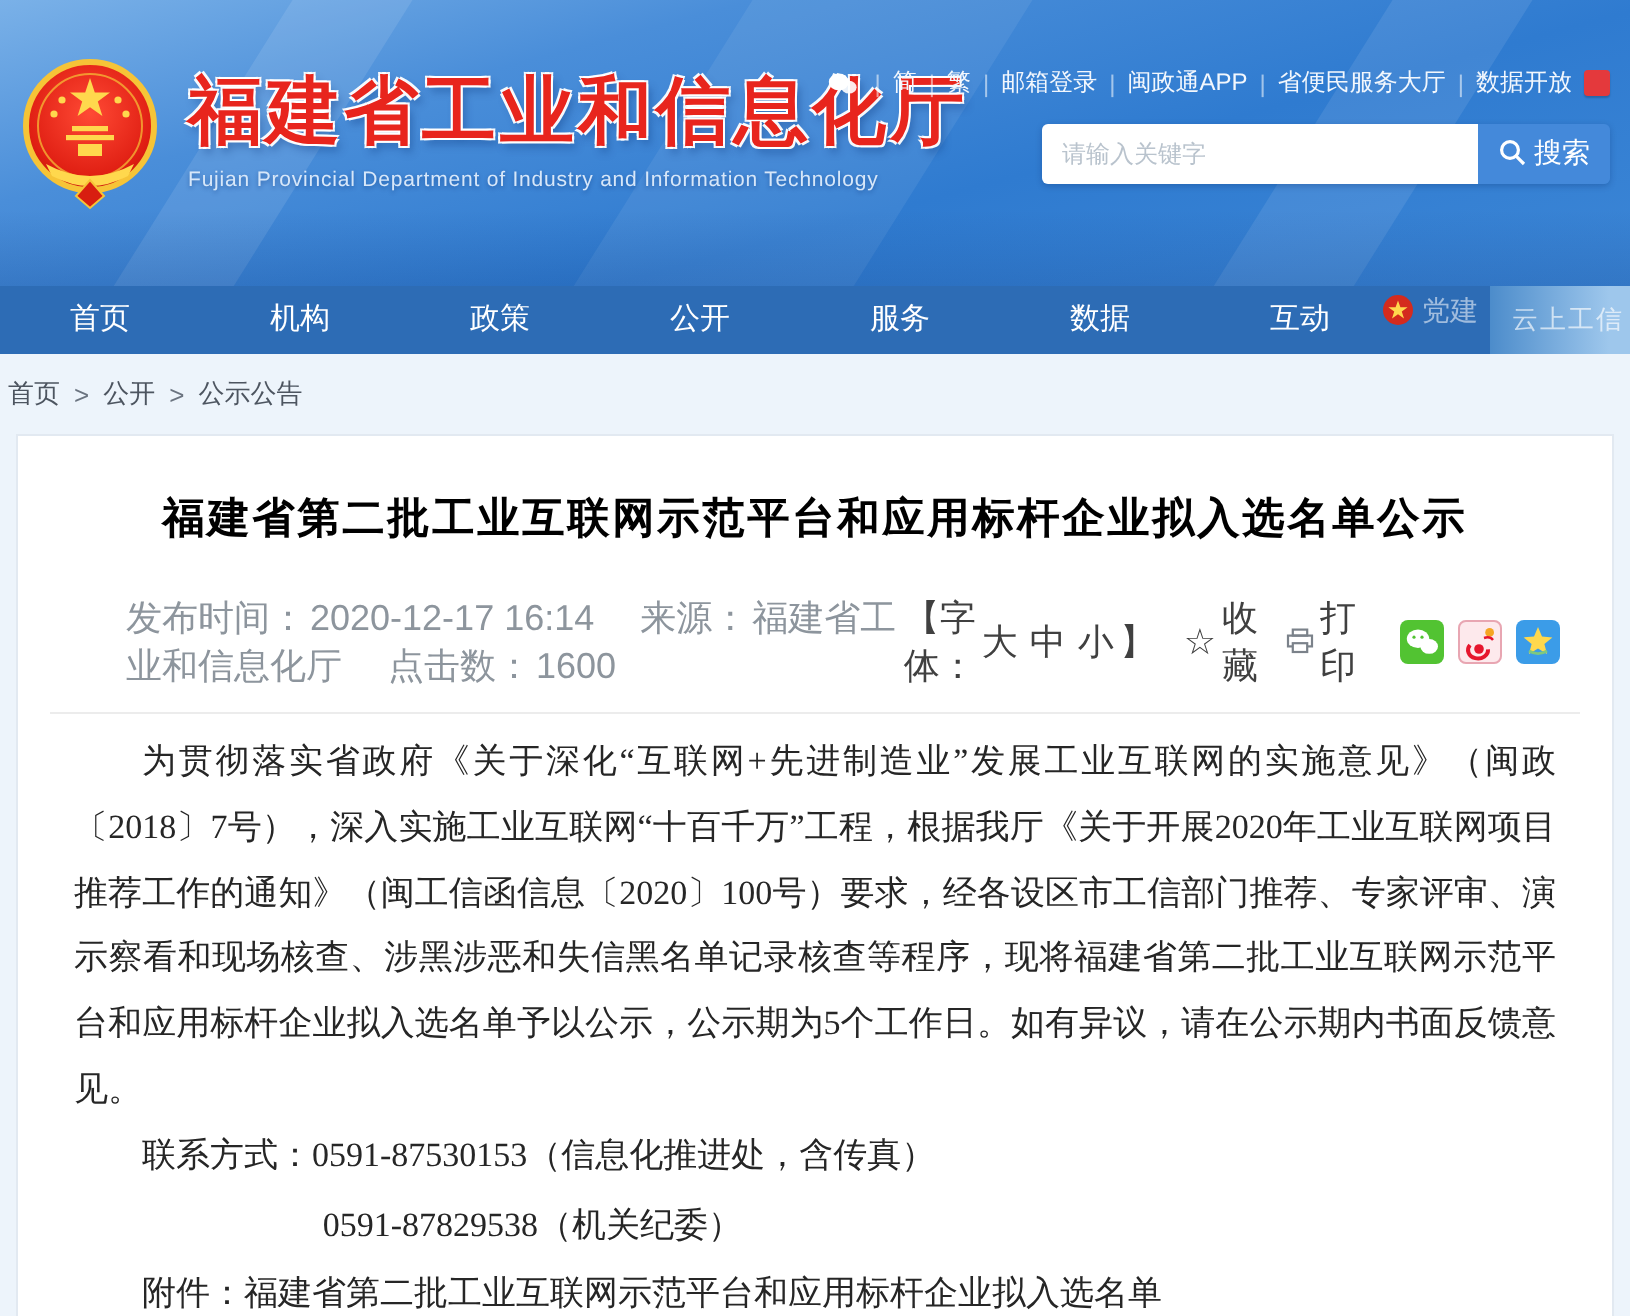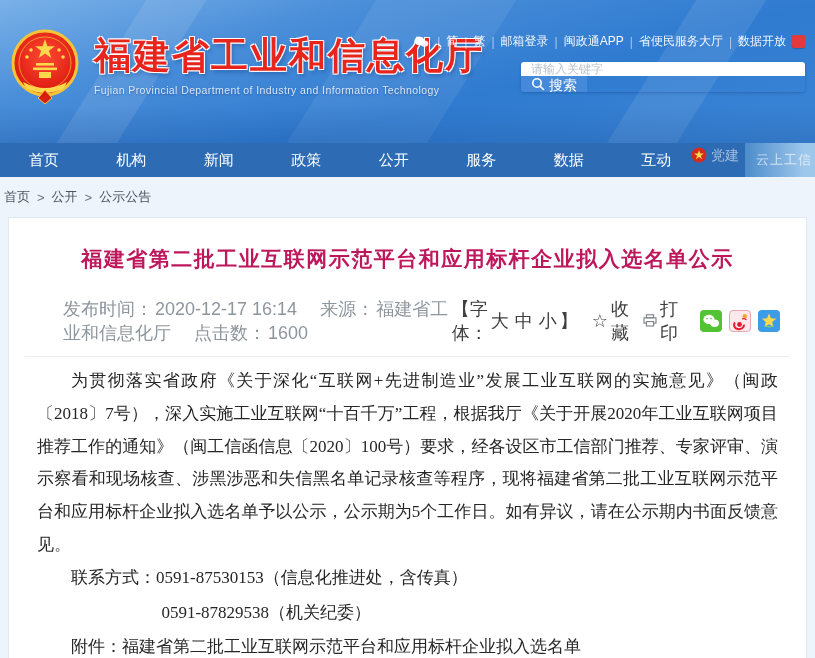--- a/index.html
+++ b/index.html
@@ -33,26 +33,26 @@
 
   .top-links { position:absolute; right:10px; top:33px; display:flex; align-items:center;
     font-size:12px; color:#f2f7fd; white-space:nowrap; }
   .top-links .sep { margin:0 6px; color:rgba(255,255,255,.55); }
   .top-links a { color:#f2f7fd; text-decoration:none; }
   .chat-glyph { display:inline-flex; margin-right:2px; }
   .red-chip { width:13px; height:13px; border-radius:2px; background:#e4393c; margin-left:6px;
     box-shadow:0 1px 1px rgba(0,0,0,.2); }
 
   .search-bar { position:absolute; right:10px; top:62px; width:284px; height:30px; display:flex;
-    border-radius:3px; overflow:hidden; box-shadow:0 1px 3px rgba(0,30,90,.25);flex-direction:column; }
+    border-radius:3px; overflow:hidden; box-shadow:0 1px 3px rgba(0,30,90,.25); }
   .search-input { flex:1; border:none; outline:none; padding:0 10px; font-size:12px; color:#333;
     background:#fff; font-family:inherit; }
   .search-input::placeholder { color:#b9c3cd; }
   .search-btn { width:66px; border:none; background:#4489da; color:#fff; font-size:14px;
-    display:flex; justify-content:center; gap:4px; cursor:pointer; font-family:inherit; }
+    display:flex; align-items:center; justify-content:center; gap:4px; cursor:pointer; font-family:inherit; }
 
   
   .nav { position:relative; height:34px; background:#2d6cb5; display:flex; align-items:center; }
   .nav-items { display:flex; width:700px; }
   .nav-item { flex:1; text-align:center; color:#fff; font-size:15px; text-decoration:none; line-height:34px; }
   .nav-right-cap { position:absolute; right:0; top:0; width:70px; height:100%;
     background:linear-gradient(90deg,#4c8ccb 0%,#9ec7ec 85%); }
   .nav-party { position:absolute; right:76px; top:0; height:26px; display:flex; align-items:center; gap:4px;
     color:rgba(255,255,255,.55); font-size:14px; }
   .nav-cloud { position:absolute; right:3px; top:0; height:34px; display:flex; align-items:center;
@@ -61,21 +61,21 @@
   
   .breadcrumb { height:40px; display:flex; align-items:center; padding-left:4px;
     font-size:13px; color:#4d5560; }
   .breadcrumb a { color:#4d5560; text-decoration:none; }
   .breadcrumb .bsep { margin:0 7px; color:#6b7480; }
 
   
   .card { margin:0 8px; background:#fff; border:1px solid #e2e9f1; border-bottom:none;
     min-height:441px; }
   .article-title { margin:27px 36px 0; text-align:center; font-size:21px; font-weight:bold;
-    color:#be185d; letter-spacing:1.5px; }
+    color:#000000; letter-spacing:1.5px; }
 
   .meta-row { display:flex; justify-content:space-between; align-items:center;
     margin:24px 26px 0 54px; padding-bottom:11px; font-size:18px; color:#8d959d; }
   .meta-left span { margin-right:2px; }
   .meta-gap { display:inline-block; width:14px; }
   .meta-right { display:flex; align-items:center; color:#404040; }
   .meta-right .fsz { margin:0 3px; cursor:pointer; }
   .meta-right .act { display:flex; align-items:center; gap:3px; margin-left:14px; cursor:pointer; }
   .share-icons { display:flex; gap:7px; margin-left:22px; }
   .share-icons span { display:inline-flex; cursor:pointer; }
@@ -164,21 +164,20 @@
       </span>
       <span>搜索</span>
     </button>
   </div>
 </div>
 
 <div class="nav">
   <div class="nav-items">
     <a href="#" class="nav-item">首页</a>
     <a href="#" class="nav-item">机构</a>
-    <a href="#" class="nav-item">新闻</a>
     <a href="#" class="nav-item">政策</a>
     <a href="#" class="nav-item">公开</a>
     <a href="#" class="nav-item">服务</a>
     <a href="#" class="nav-item">数据</a>
     <a href="#" class="nav-item">互动</a>
   </div>
   <div class="nav-right-cap"></div>
   <div class="nav-party">
     <span>
       <svg width="16" height="16" viewBox="0 0 16 16">

